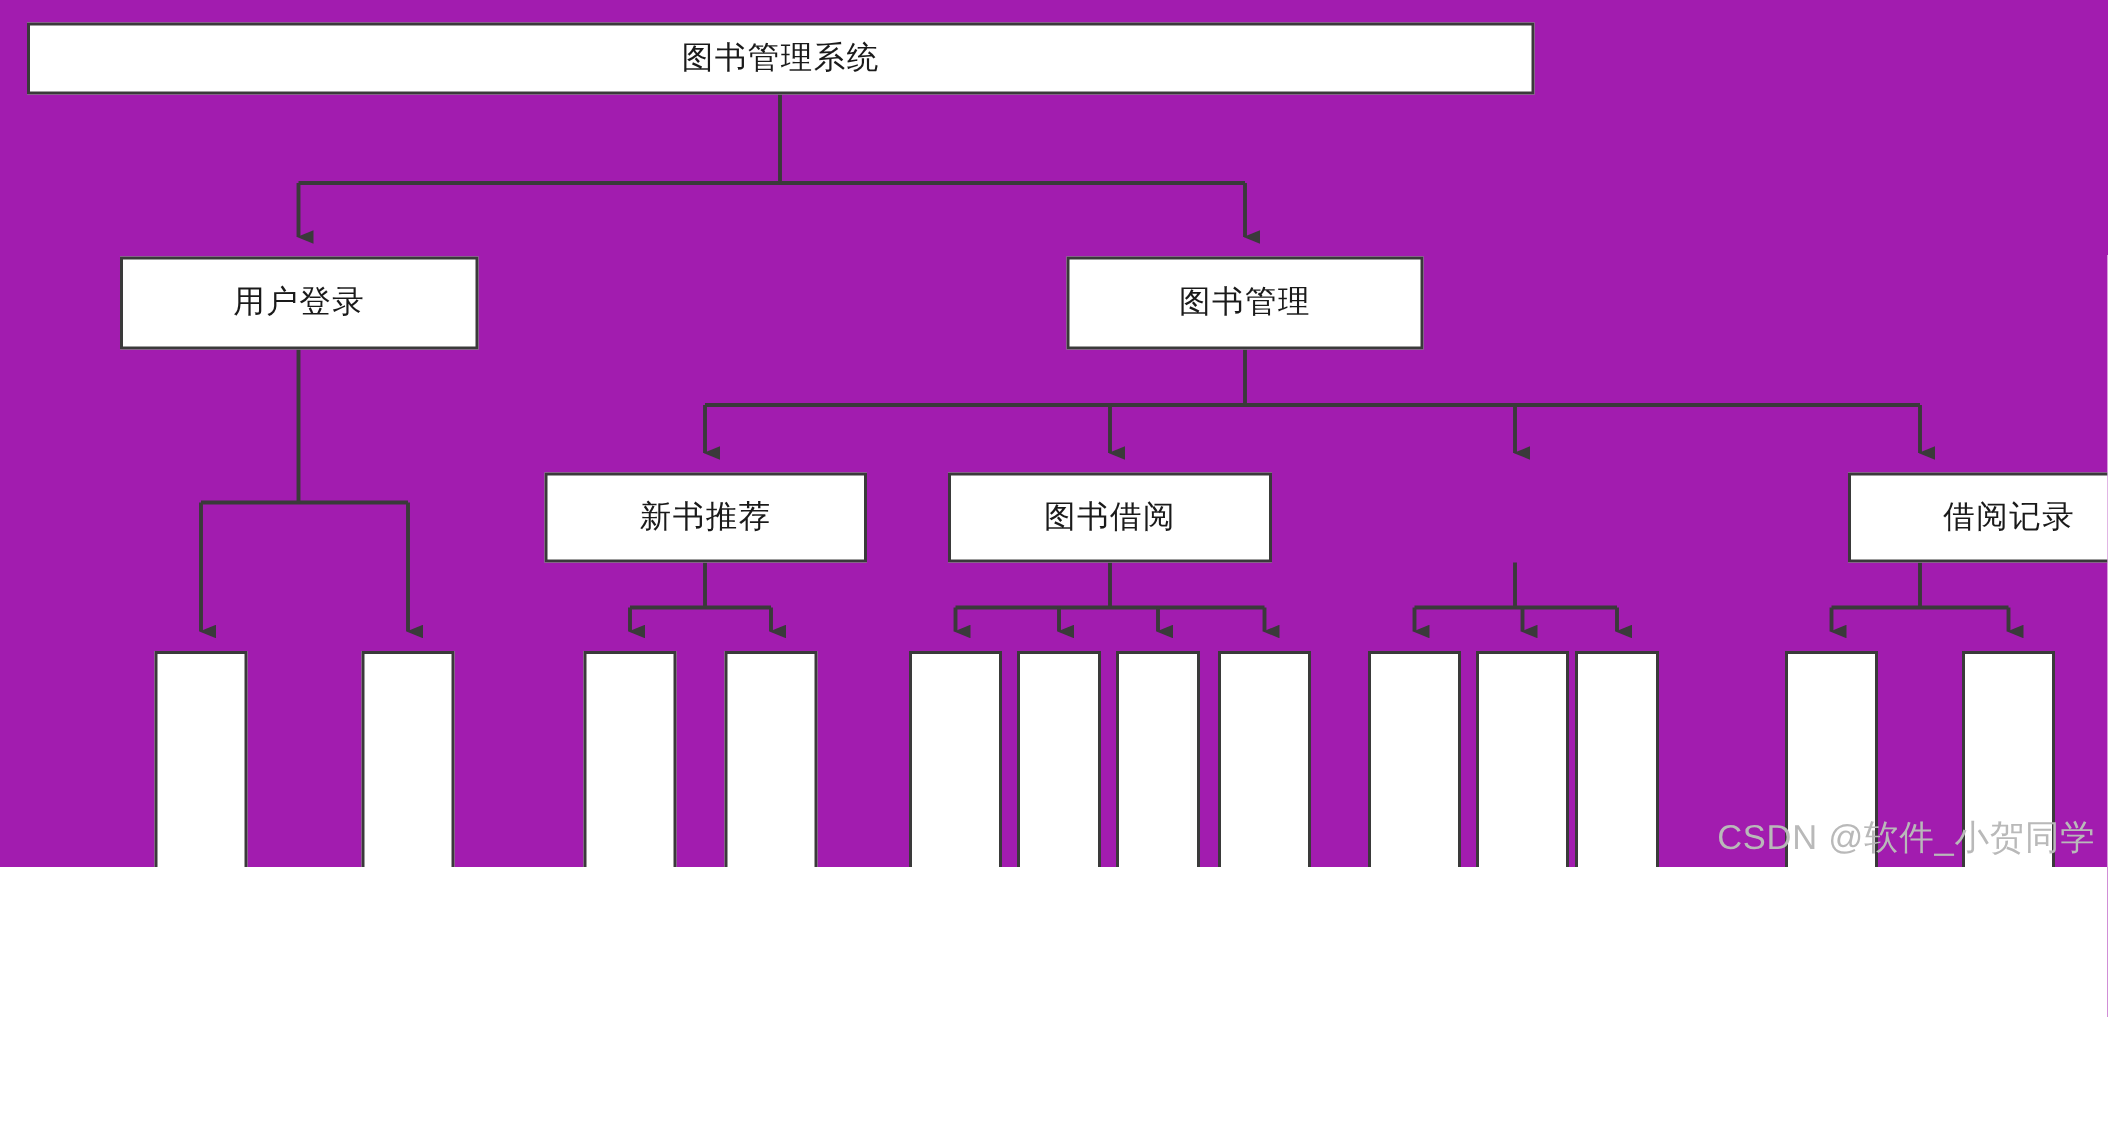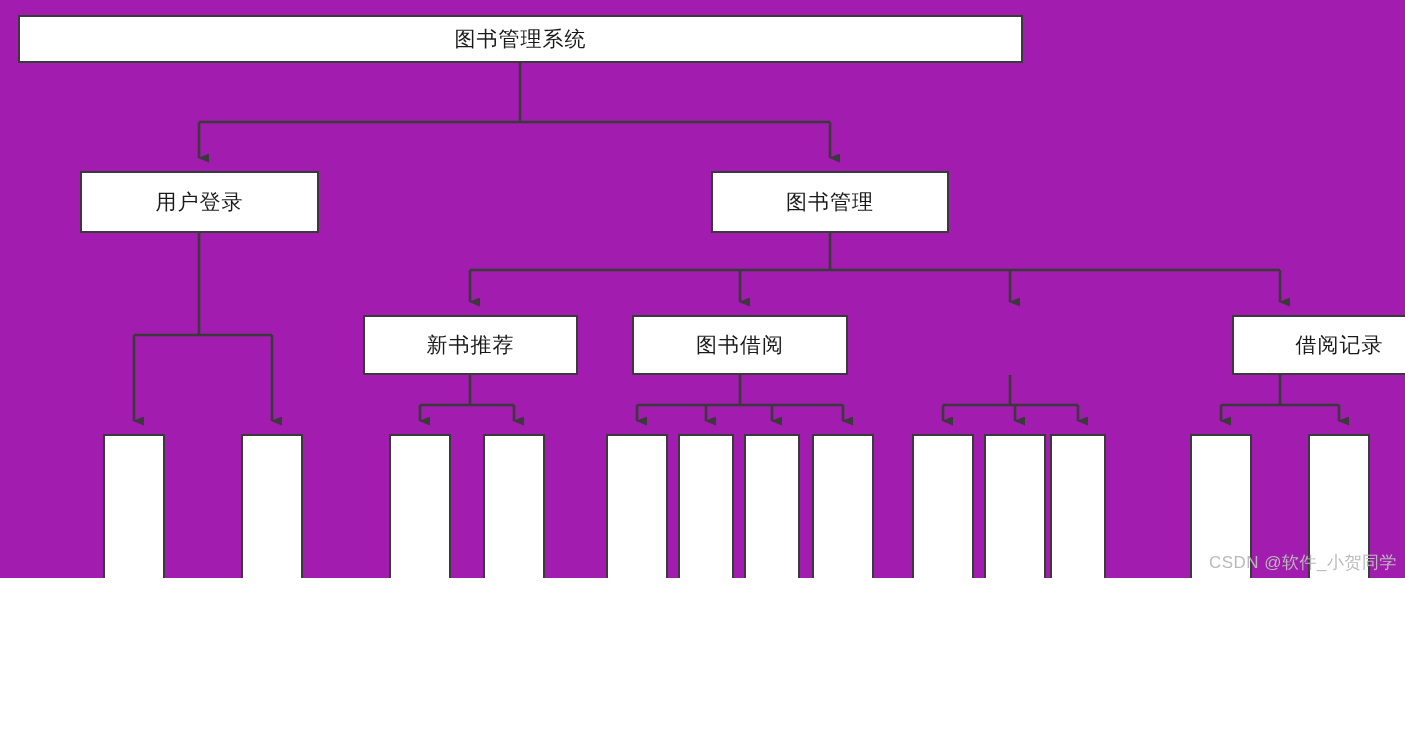--- a/index.html
+++ b/index.html
@@ -52,21 +52,21 @@
   .node.vert .vlabel {
     writing-mode: vertical-rl;
     text-orientation: upright;
     display: block;
     white-space: nowrap;
   }
   #watermark {
     position: absolute;
     right: 8px;
     bottom: 4px;
-    font-size: 17px;
+    font-size: 23px;
     color: #b9b9b9;
     letter-spacing: 0.5px;
     white-space: nowrap;
     margin-left: 16px;
   }
 </style>
 </head>
 <body>
 
 <div id="canvas">

